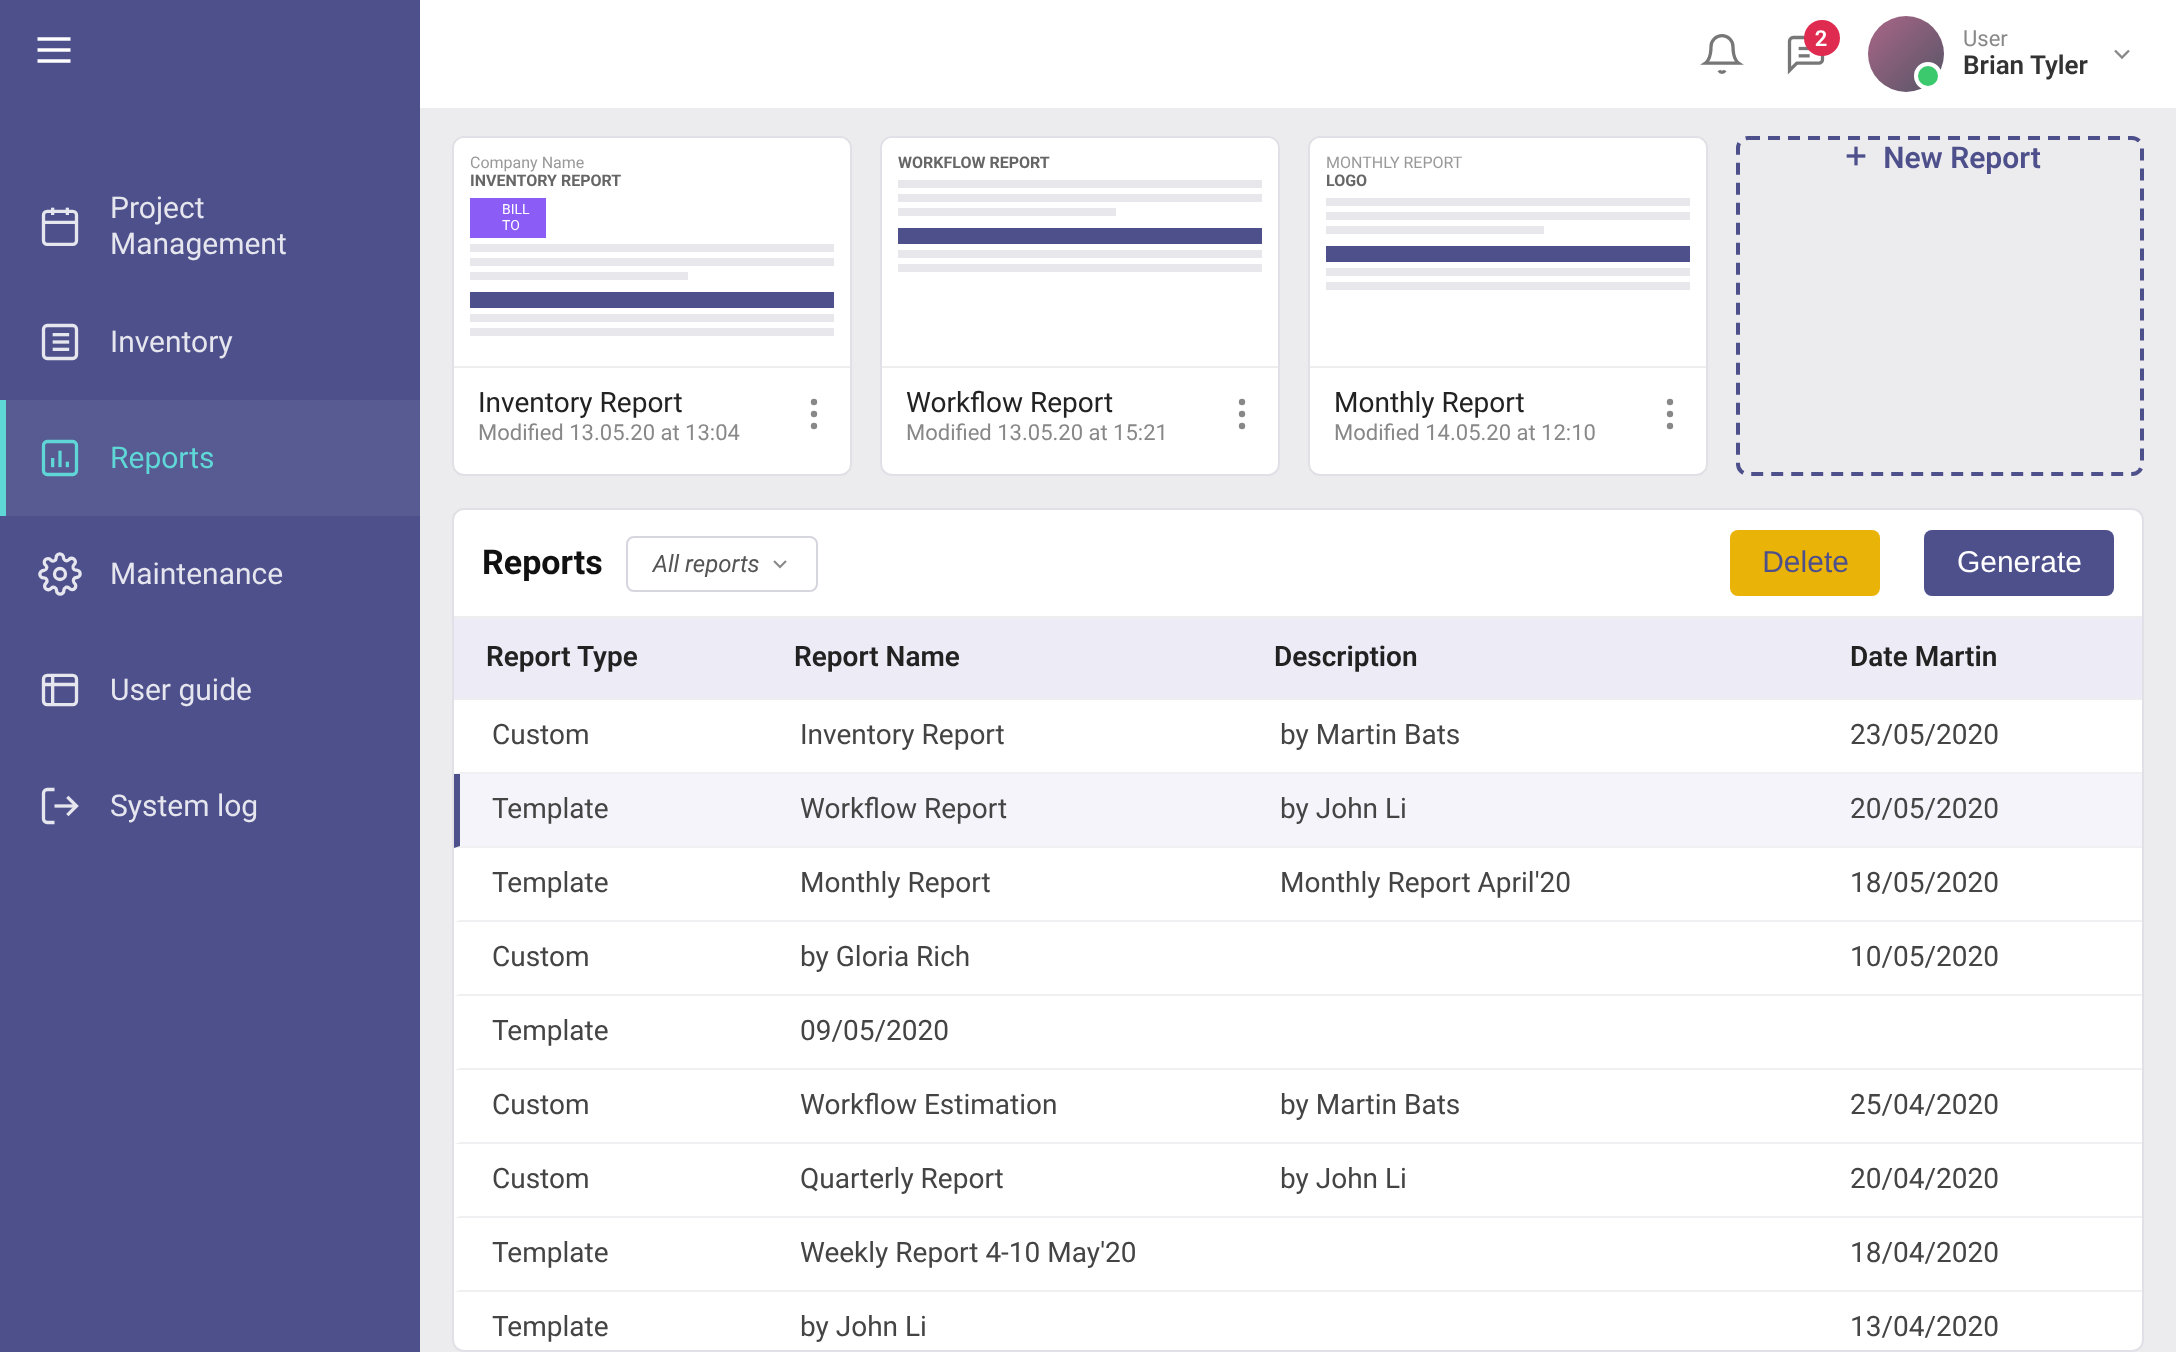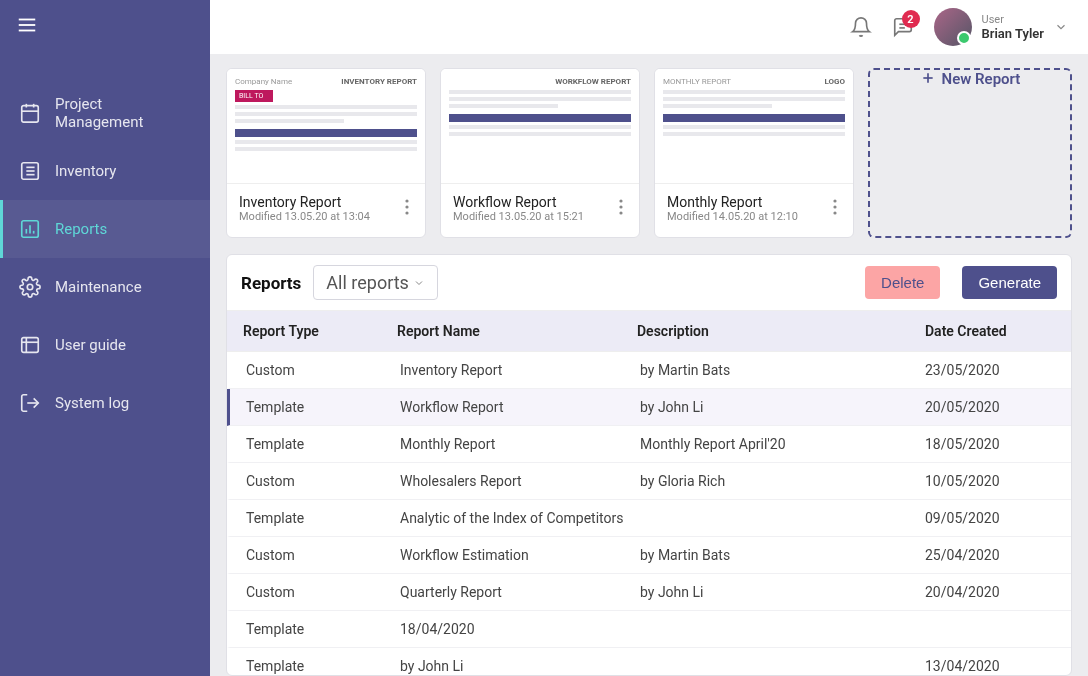--- a/index.html
+++ b/index.html
@@ -103,24 +103,24 @@
     flex-direction:column;
     overflow:hidden;
   }
   .thumb {
     height: 115px;
     border-bottom:1px solid #eee;
     background:#fff;
     padding:8px;
     position:relative;
   }
-  .thumb-hdr { display:flex; justify-content:space-between; font-size:8px; color:#999; margin-bottom:4px; }
+  .thumb-hdr { display:flex; justify-content:space-between; font-size:8px; color:#999; margin-bottom:4px;flex-direction:column; }
   .thumb-hdr .r { font-weight:700; color:#666; }
   .thumb-bar { height:8px; background:#4e508c; margin-top:6px; }
-  .thumb-box { background:#be185d; color:#fff; font-size:7px; padding:2px 4px; width:38px; }
+  .thumb-box { background:#8b5cf6; color:#fff; font-size:7px; padding:2px 16px; width:38px; }
   .thumb-lines div { height:4px; background:#e8e8ec; margin:3px 0; }
   .card-footer { display:flex; justify-content:space-between; align-items:center; padding:10px 12px; }
   .card-footer .info { flex:1; }
   .card-footer .title { font-size:14px; color:#222; }
   .card-footer .modified { font-size:11px; color:#888; }
   .card-menu { cursor:pointer; color:#888; padding:4px; }
   .new-report-card {
     flex:1;
     border:2px dashed #4e508c;
     border-radius:6px;
@@ -147,33 +147,34 @@
     align-items:center;
     padding:10px 14px;
     gap:12px;
   }
   .panel-header h2 { font-size:17px; font-weight:700; color:#111; }
   .filter-select {
     display:flex; align-items:center; gap:4px;
     border:1px solid #d6d6de;
     border-radius:4px;
     padding:6px 12px;
-    font-size:18px; color:#555;
+    font-size:12px; color:#555;
     cursor:pointer;
+    font-style:italic;
   }
   .spacer { flex:1; }
   .btn {
     padding:8px 16px;
     border-radius:4px;
     font-size:15px;
     cursor:pointer;
     border:none;
     font-weight:500;
   }
-  .btn-delete { background:#fca5a5; color:#4e508c; margin-right:10px; }
+  .btn-delete { background:#eab308; color:#4e508c; margin-right:10px; }
   .btn-generate { background:#4e508c; color:#fff; }
   .table-head {
     display:flex;
     padding: 12px 16px;
     background:#ecebf6;
     font-weight:600;
     font-size:14px;
     color:#222;
     border-top:1px solid #eee;
     border-bottom:1px solid #eee;
@@ -418,21 +419,21 @@
             </svg>
         </div>
         <div class="spacer"></div>
         <button class="btn btn-delete">Delete</button>
         <button class="btn btn-generate">Generate</button>
       </div>
       <div class="table-head">
         <div class="col-type">Report Type</div>
         <div class="col-name">Report Name</div>
         <div class="col-desc">Description</div>
-        <div class="col-date">Date Created</div>
+        <div class="col-date">Date Martin</div>
       </div>
       <div class="table-body" id="table-body">
           <div class="table-row">
     <div class="col-type">Custom</div>
     <div class="col-name">Inventory Report</div>
     <div class="col-desc">by Martin Bats</div>
     <div class="col-date">23/05/2020</div>
           </div>
           <div class="table-row selected">
     <div class="col-type">Template</div>
@@ -441,43 +442,42 @@
     <div class="col-date">20/05/2020</div>
           </div>
           <div class="table-row">
     <div class="col-type">Template</div>
     <div class="col-name">Monthly Report</div>
     <div class="col-desc">Monthly Report April'20</div>
     <div class="col-date">18/05/2020</div>
           </div>
           <div class="table-row">
     <div class="col-type">Custom</div>
-    <div class="col-name">Wholesalers Report</div>
     <div class="col-desc">by Gloria Rich</div>
     <div class="col-date">10/05/2020</div>
           </div>
           <div class="table-row">
     <div class="col-type">Template</div>
-    <div class="col-desc">Analytic of the Index of Competitors</div>
     <div class="col-date">09/05/2020</div>
           </div>
           <div class="table-row">
     <div class="col-type">Custom</div>
     <div class="col-name">Workflow Estimation</div>
     <div class="col-desc">by Martin Bats</div>
     <div class="col-date">25/04/2020</div>
           </div>
           <div class="table-row">
     <div class="col-type">Custom</div>
     <div class="col-name">Quarterly Report</div>
     <div class="col-desc">by John Li</div>
     <div class="col-date">20/04/2020</div>
           </div>
           <div class="table-row">
     <div class="col-type">Template</div>
+    <div class="col-desc">Weekly Report 4-10 May'20</div>
     <div class="col-date">18/04/2020</div>
           </div>
           <div class="table-row">
     <div class="col-type">Template</div>
     <div class="col-desc">by John Li</div>
     <div class="col-date">13/04/2020</div>
           </div>
         </div>
     </div>
   </div>

